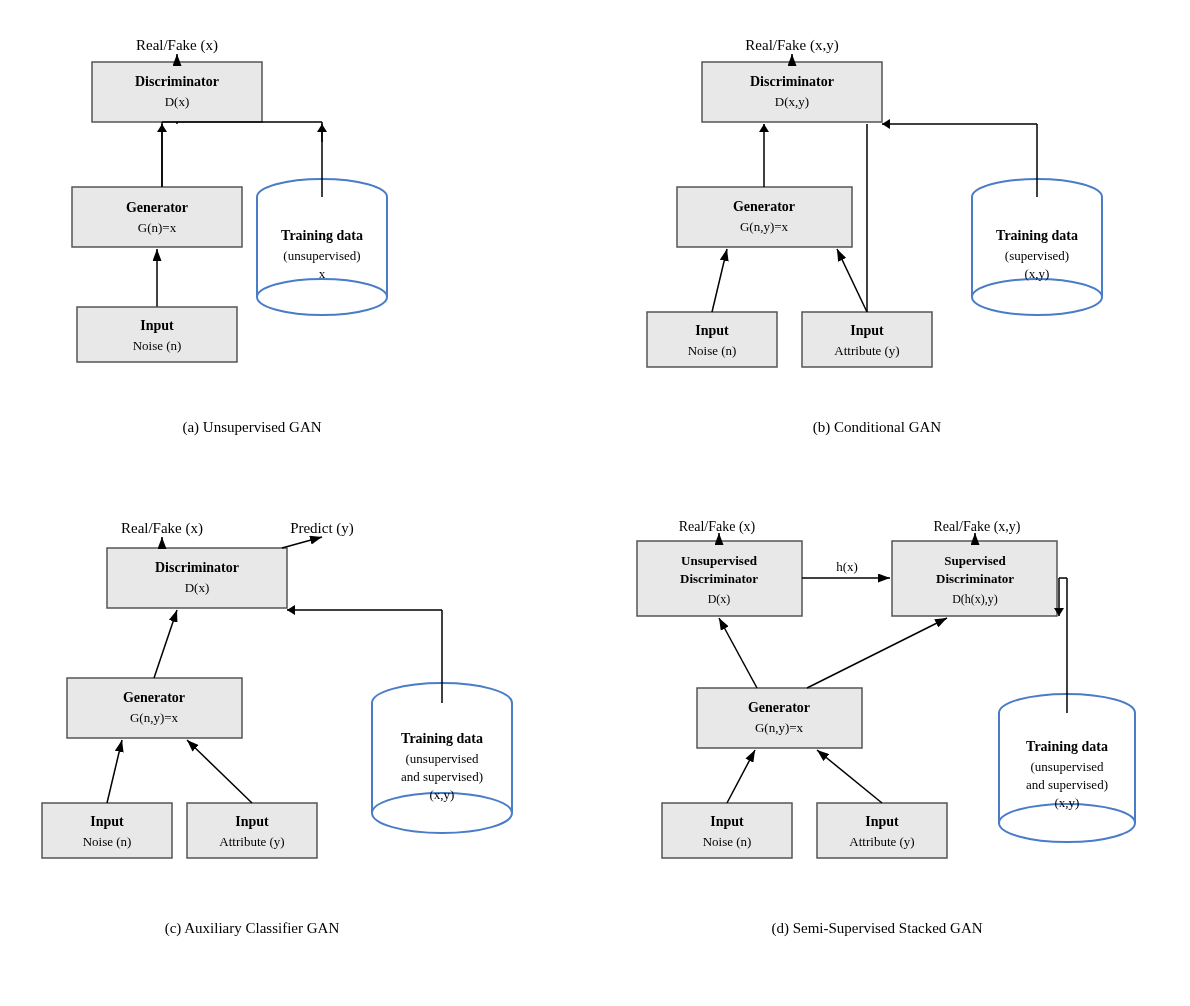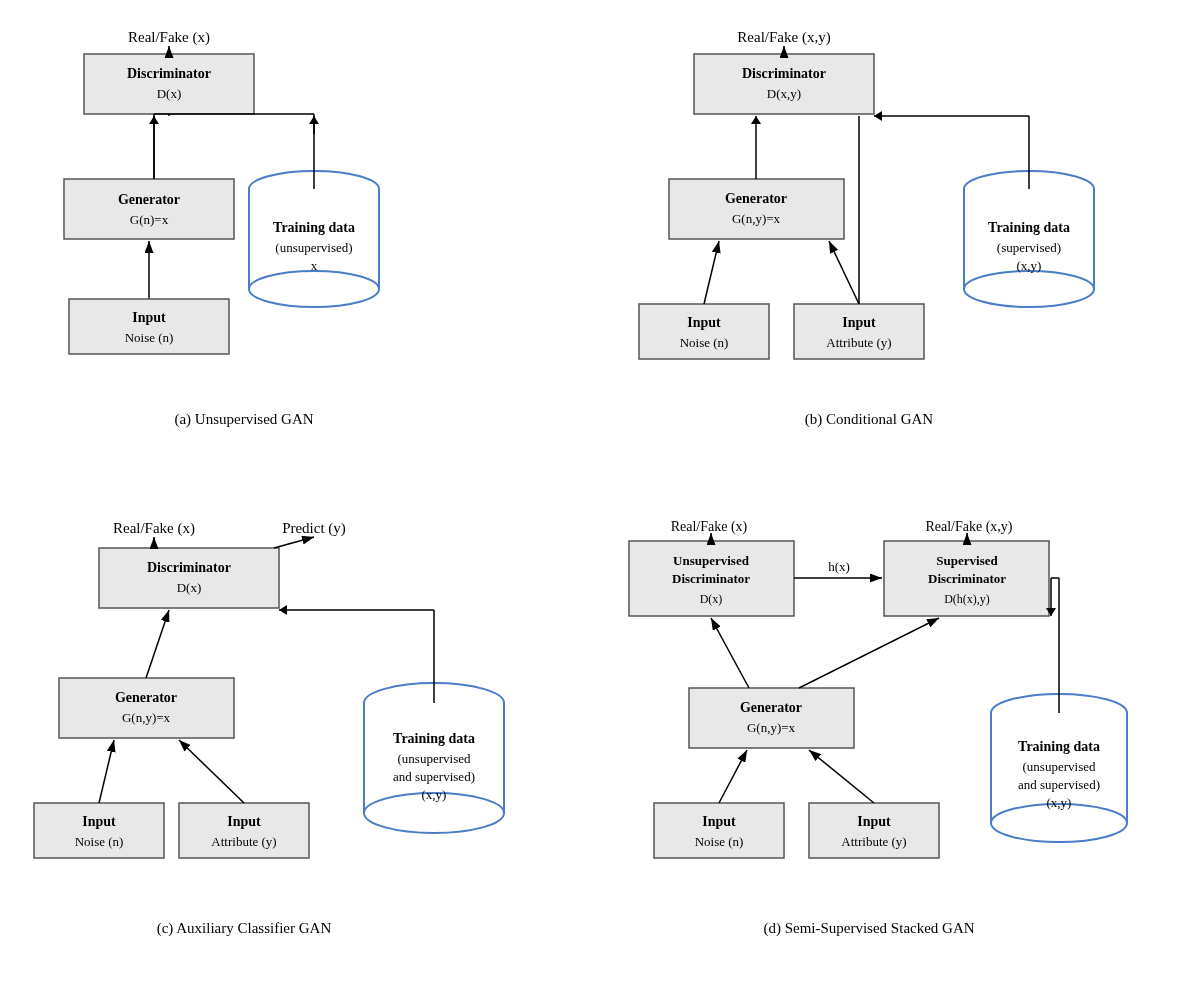--- a/index.html
+++ b/index.html
@@ -10,21 +10,21 @@
       height: 1006px;
       overflow: hidden;
       position: relative;
     }
     .main-container {
       display: grid;
       grid-template-columns: 1fr 1fr;
       grid-template-rows: 1fr 1fr;
       width: 1032px;
       height: 1006px;
-      padding: 4px;
+      padding: 12px;
     }
     .diagram-cell {
       position: relative;
       display: flex;
       flex-direction: column;
       align-items: center;
       justify-content: flex-end;
       padding-bottom: 20px;
     }
     .diagram-wrapper {

